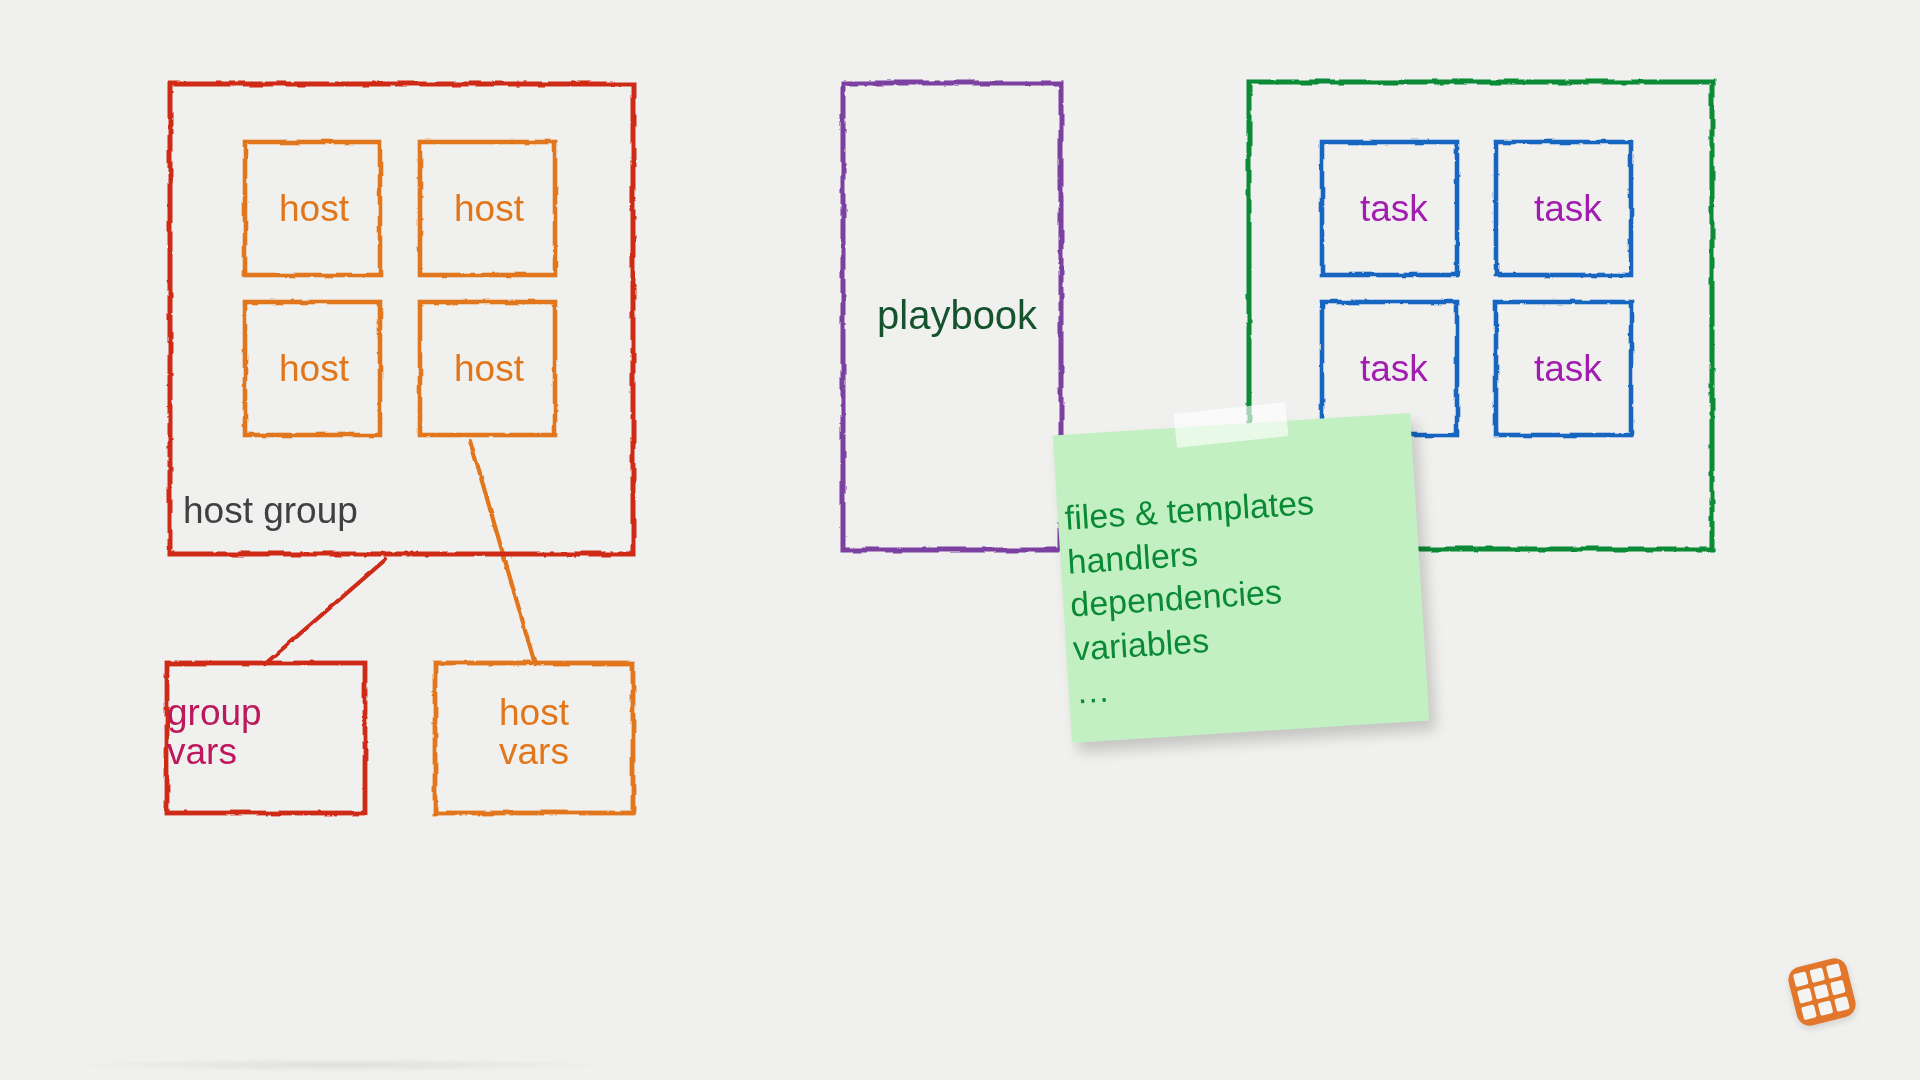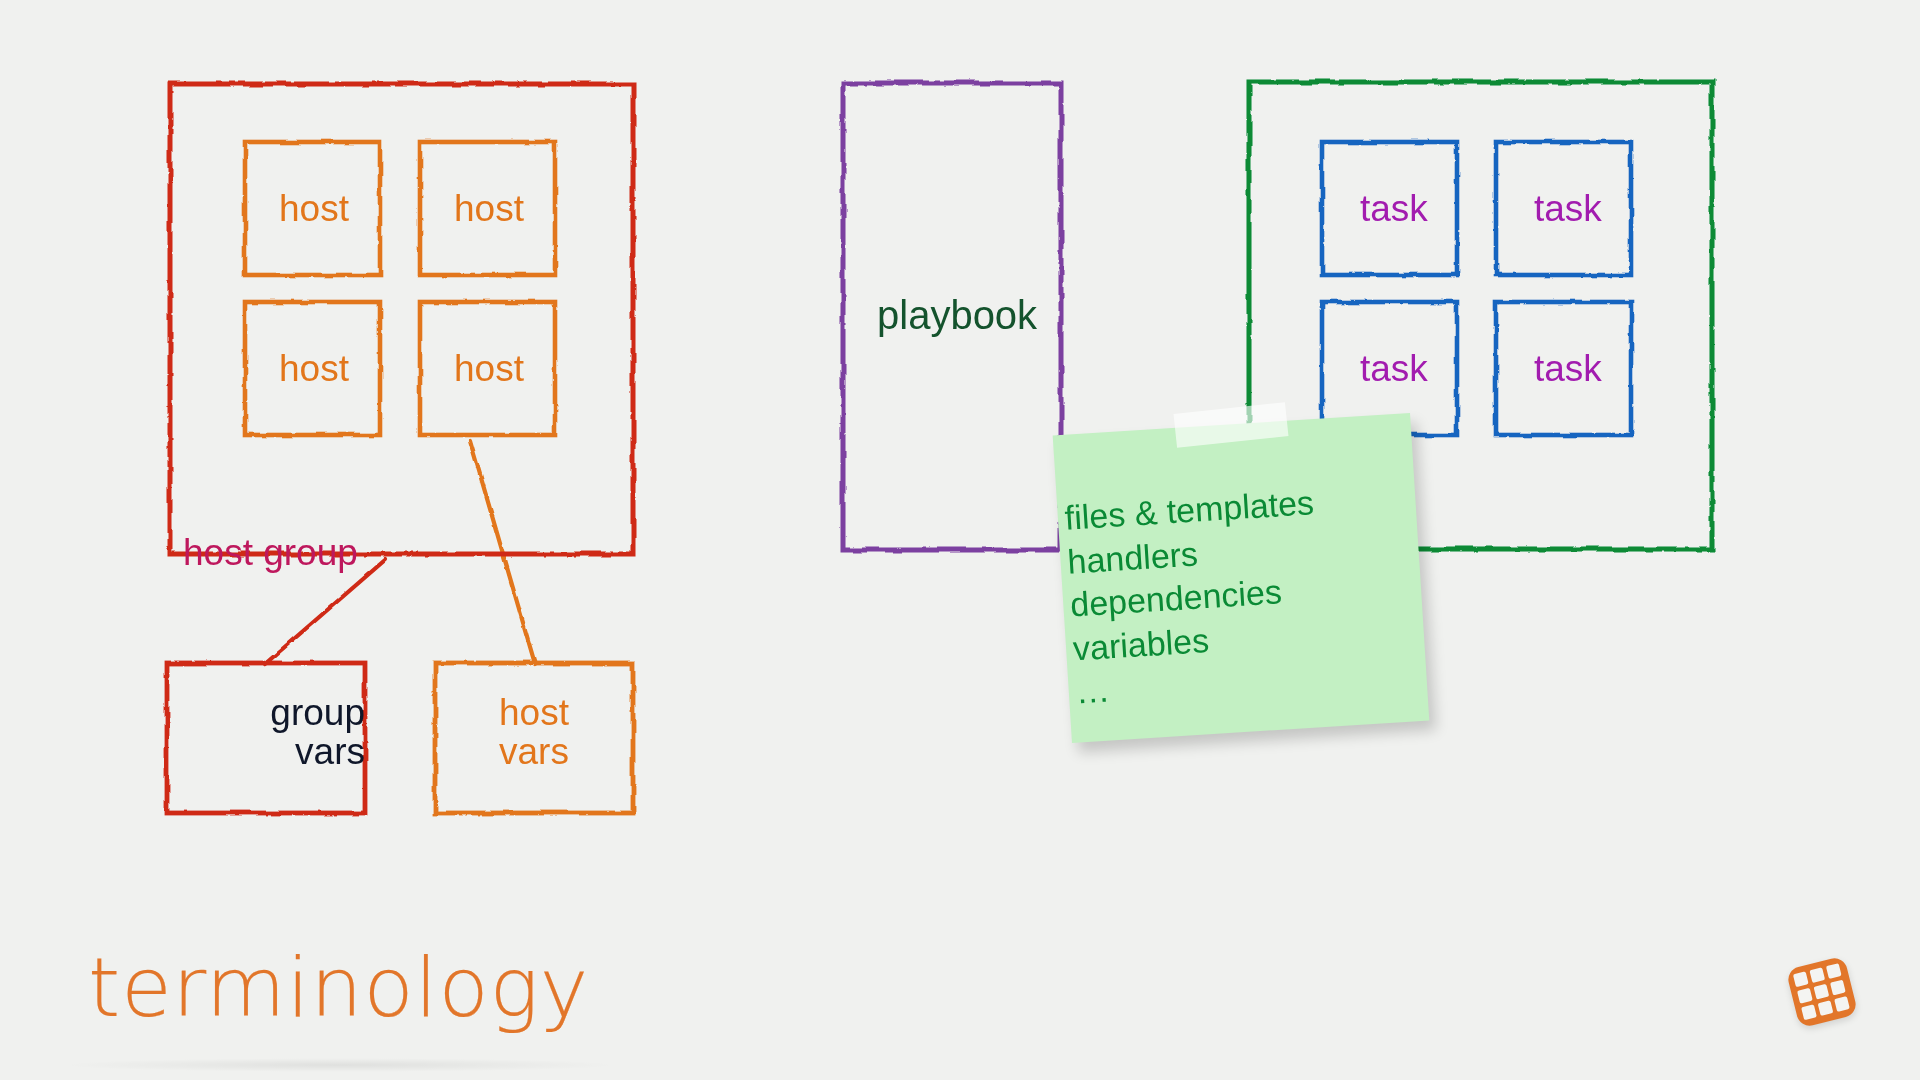--- a/index.html
+++ b/index.html
@@ -35,33 +35,32 @@
   }
   .task-label {
     color: #a21caf;
     font-size: 37px;
   }
   .playbook-label {
     color: #14532d;
     font-size: 40px;
   }
   .group-title {
-    color: #be185d;
-    font-size: 37px;
-    margin-top: 42px;
+    color: #404040;
+    font-size: 37px;
   }
   .role-title {
     color: #0a8a35;
     font-size: 37px;
   }
   .groupvars-label {
-    color: #0f172a;
+    color: #be185d;
     font-size: 37px;
     line-height: 1.06;
-    text-align: right;
+    text-align: left;
   }
   .hostvars-label {
     color: #e2761b;
     font-size: 37px;
     line-height: 1.06;
     text-align: center;
   }
   
   #note {
     position: absolute;
@@ -251,21 +250,20 @@
   <div id="note"></div>
   <div id="note-tape"></div>
   <div id="note-text">
     <div>files &amp; templates</div>
     <div>handlers</div>
     <div>dependencies</div>
     <div>variables</div>
     <div>…</div>
   </div>
 
-  <div id="terminology">terminology</div>
 
   <div id="logo">
     <div class="cell" style="left:6px;  top:6px;"></div>
     <div class="cell" style="left:23px; top:6px;"></div>
     <div class="cell" style="left:40px; top:6px;"></div>
     <div class="cell" style="left:6px;  top:23px;"></div>
     <div class="cell" style="left:23px; top:23px;"></div>
     <div class="cell" style="left:40px; top:23px;"></div>
     <div class="cell" style="left:6px;  top:40px;"></div>
     <div class="cell" style="left:23px; top:40px;"></div>

